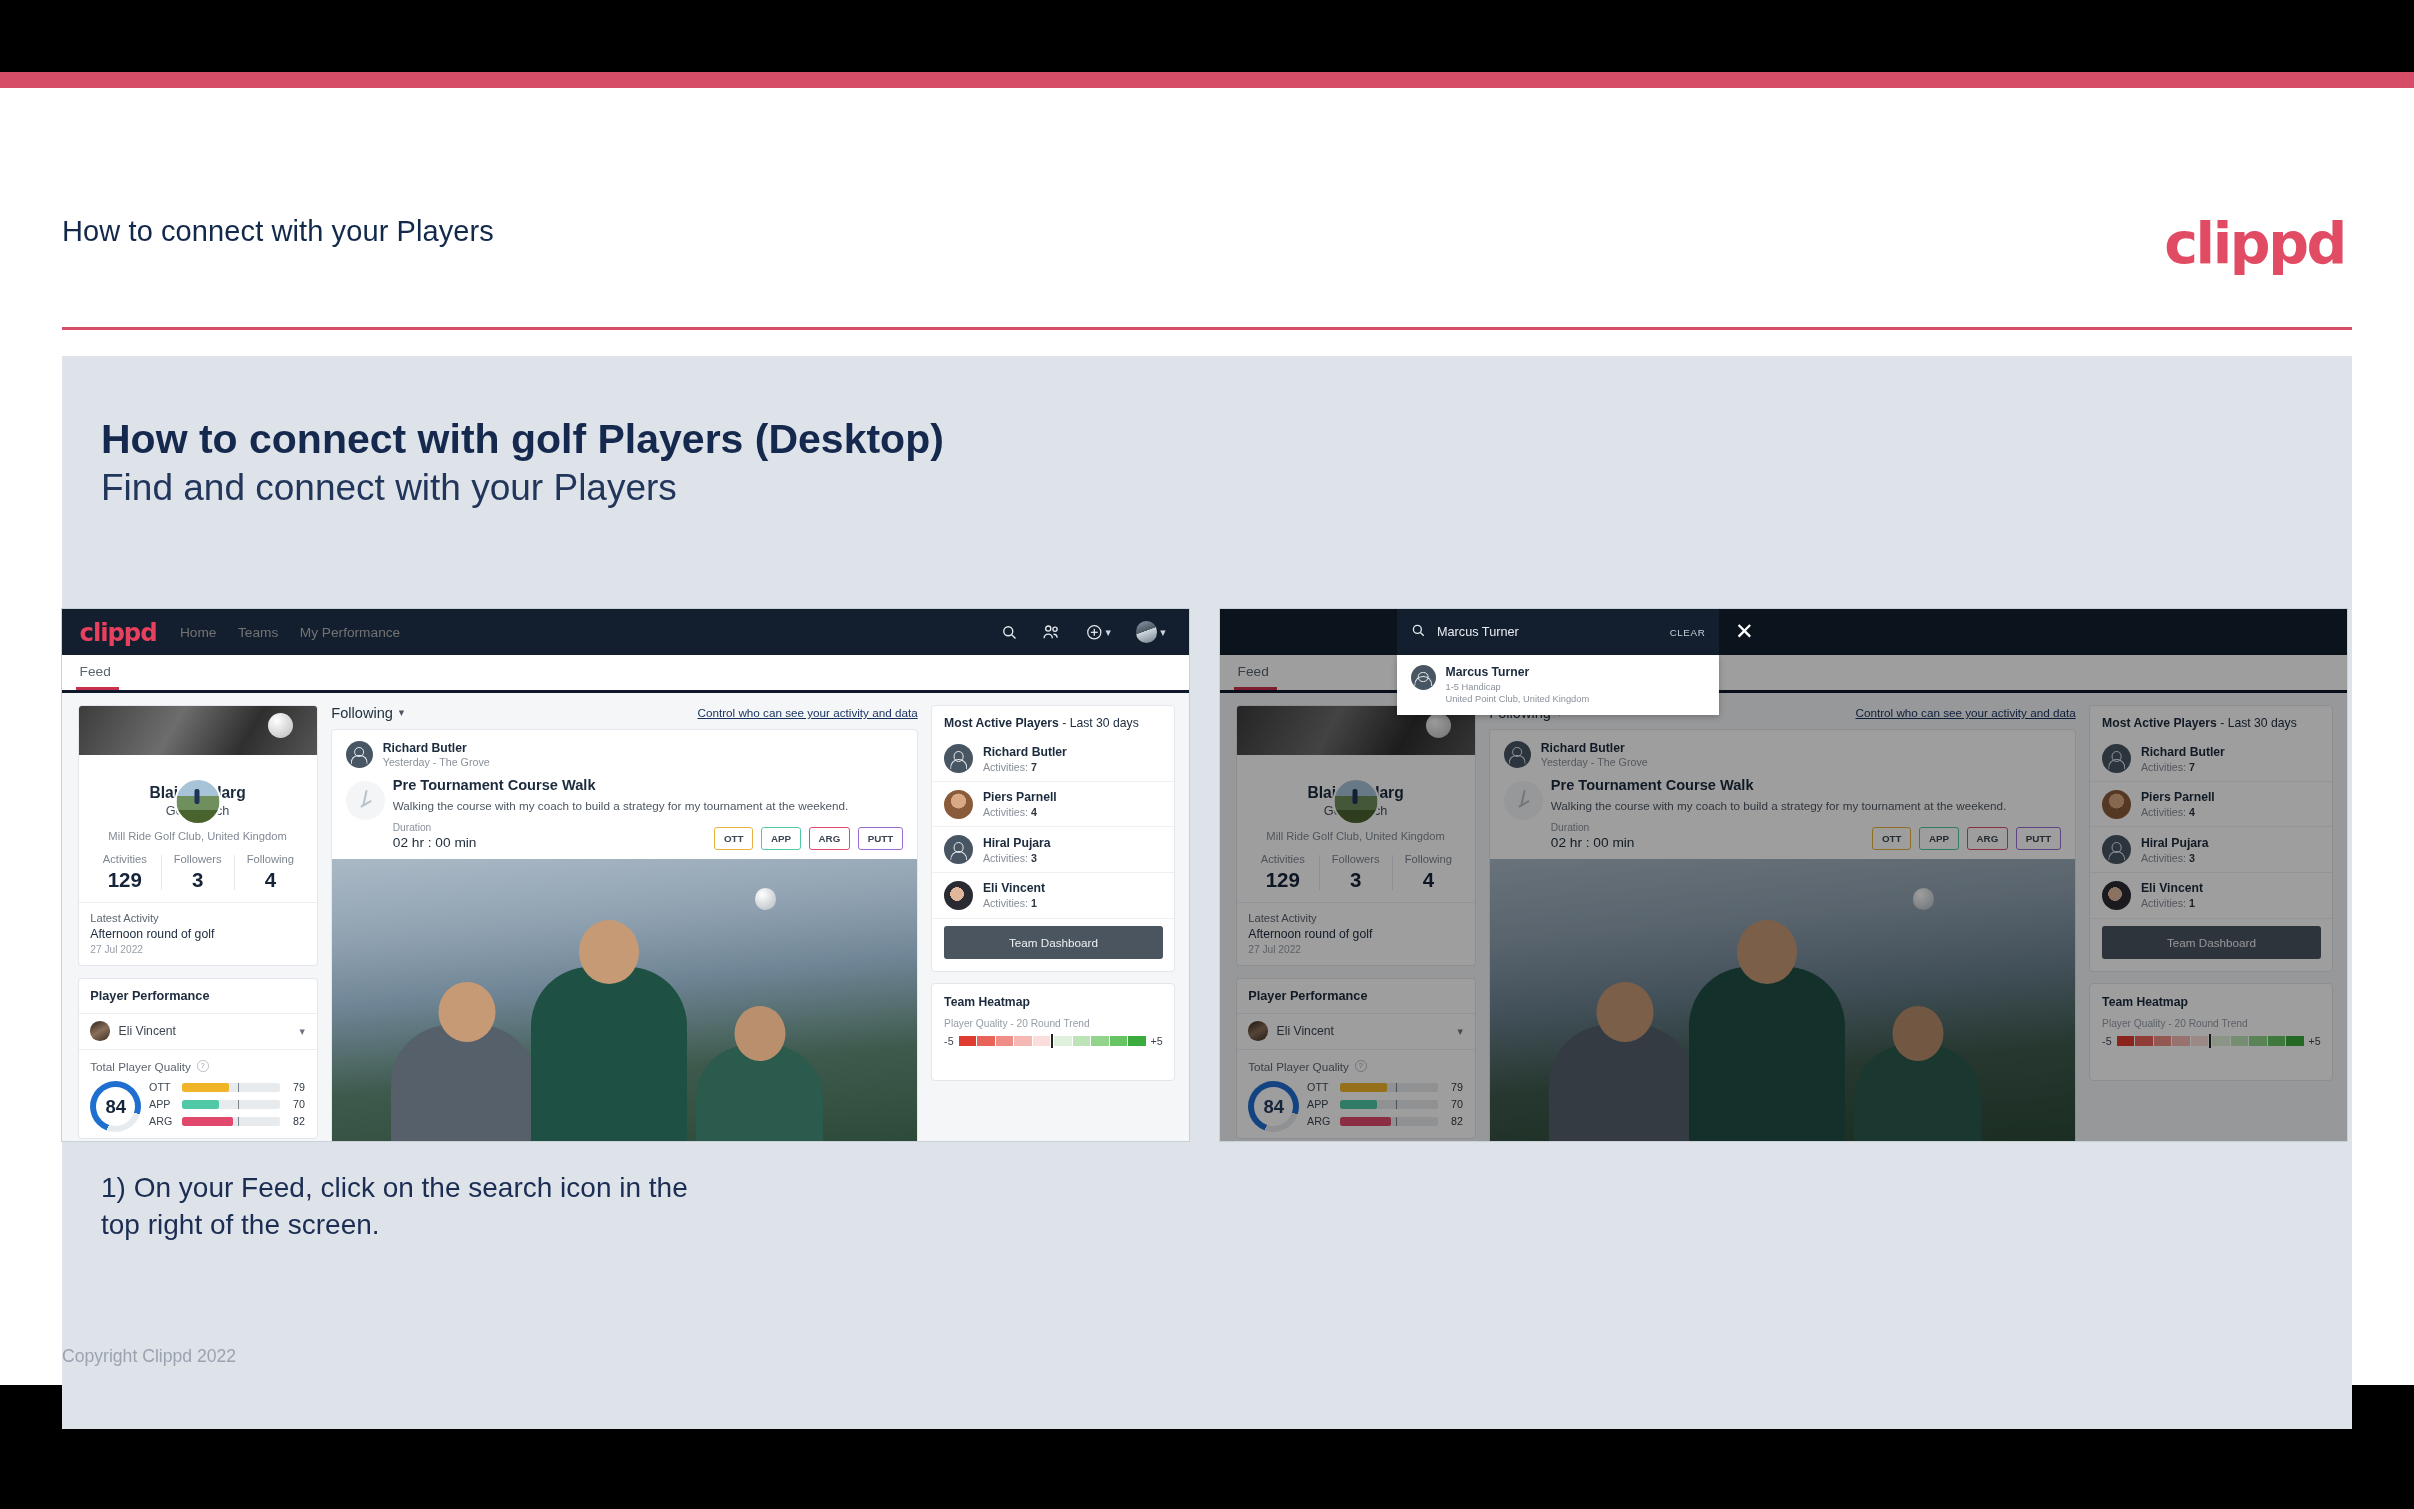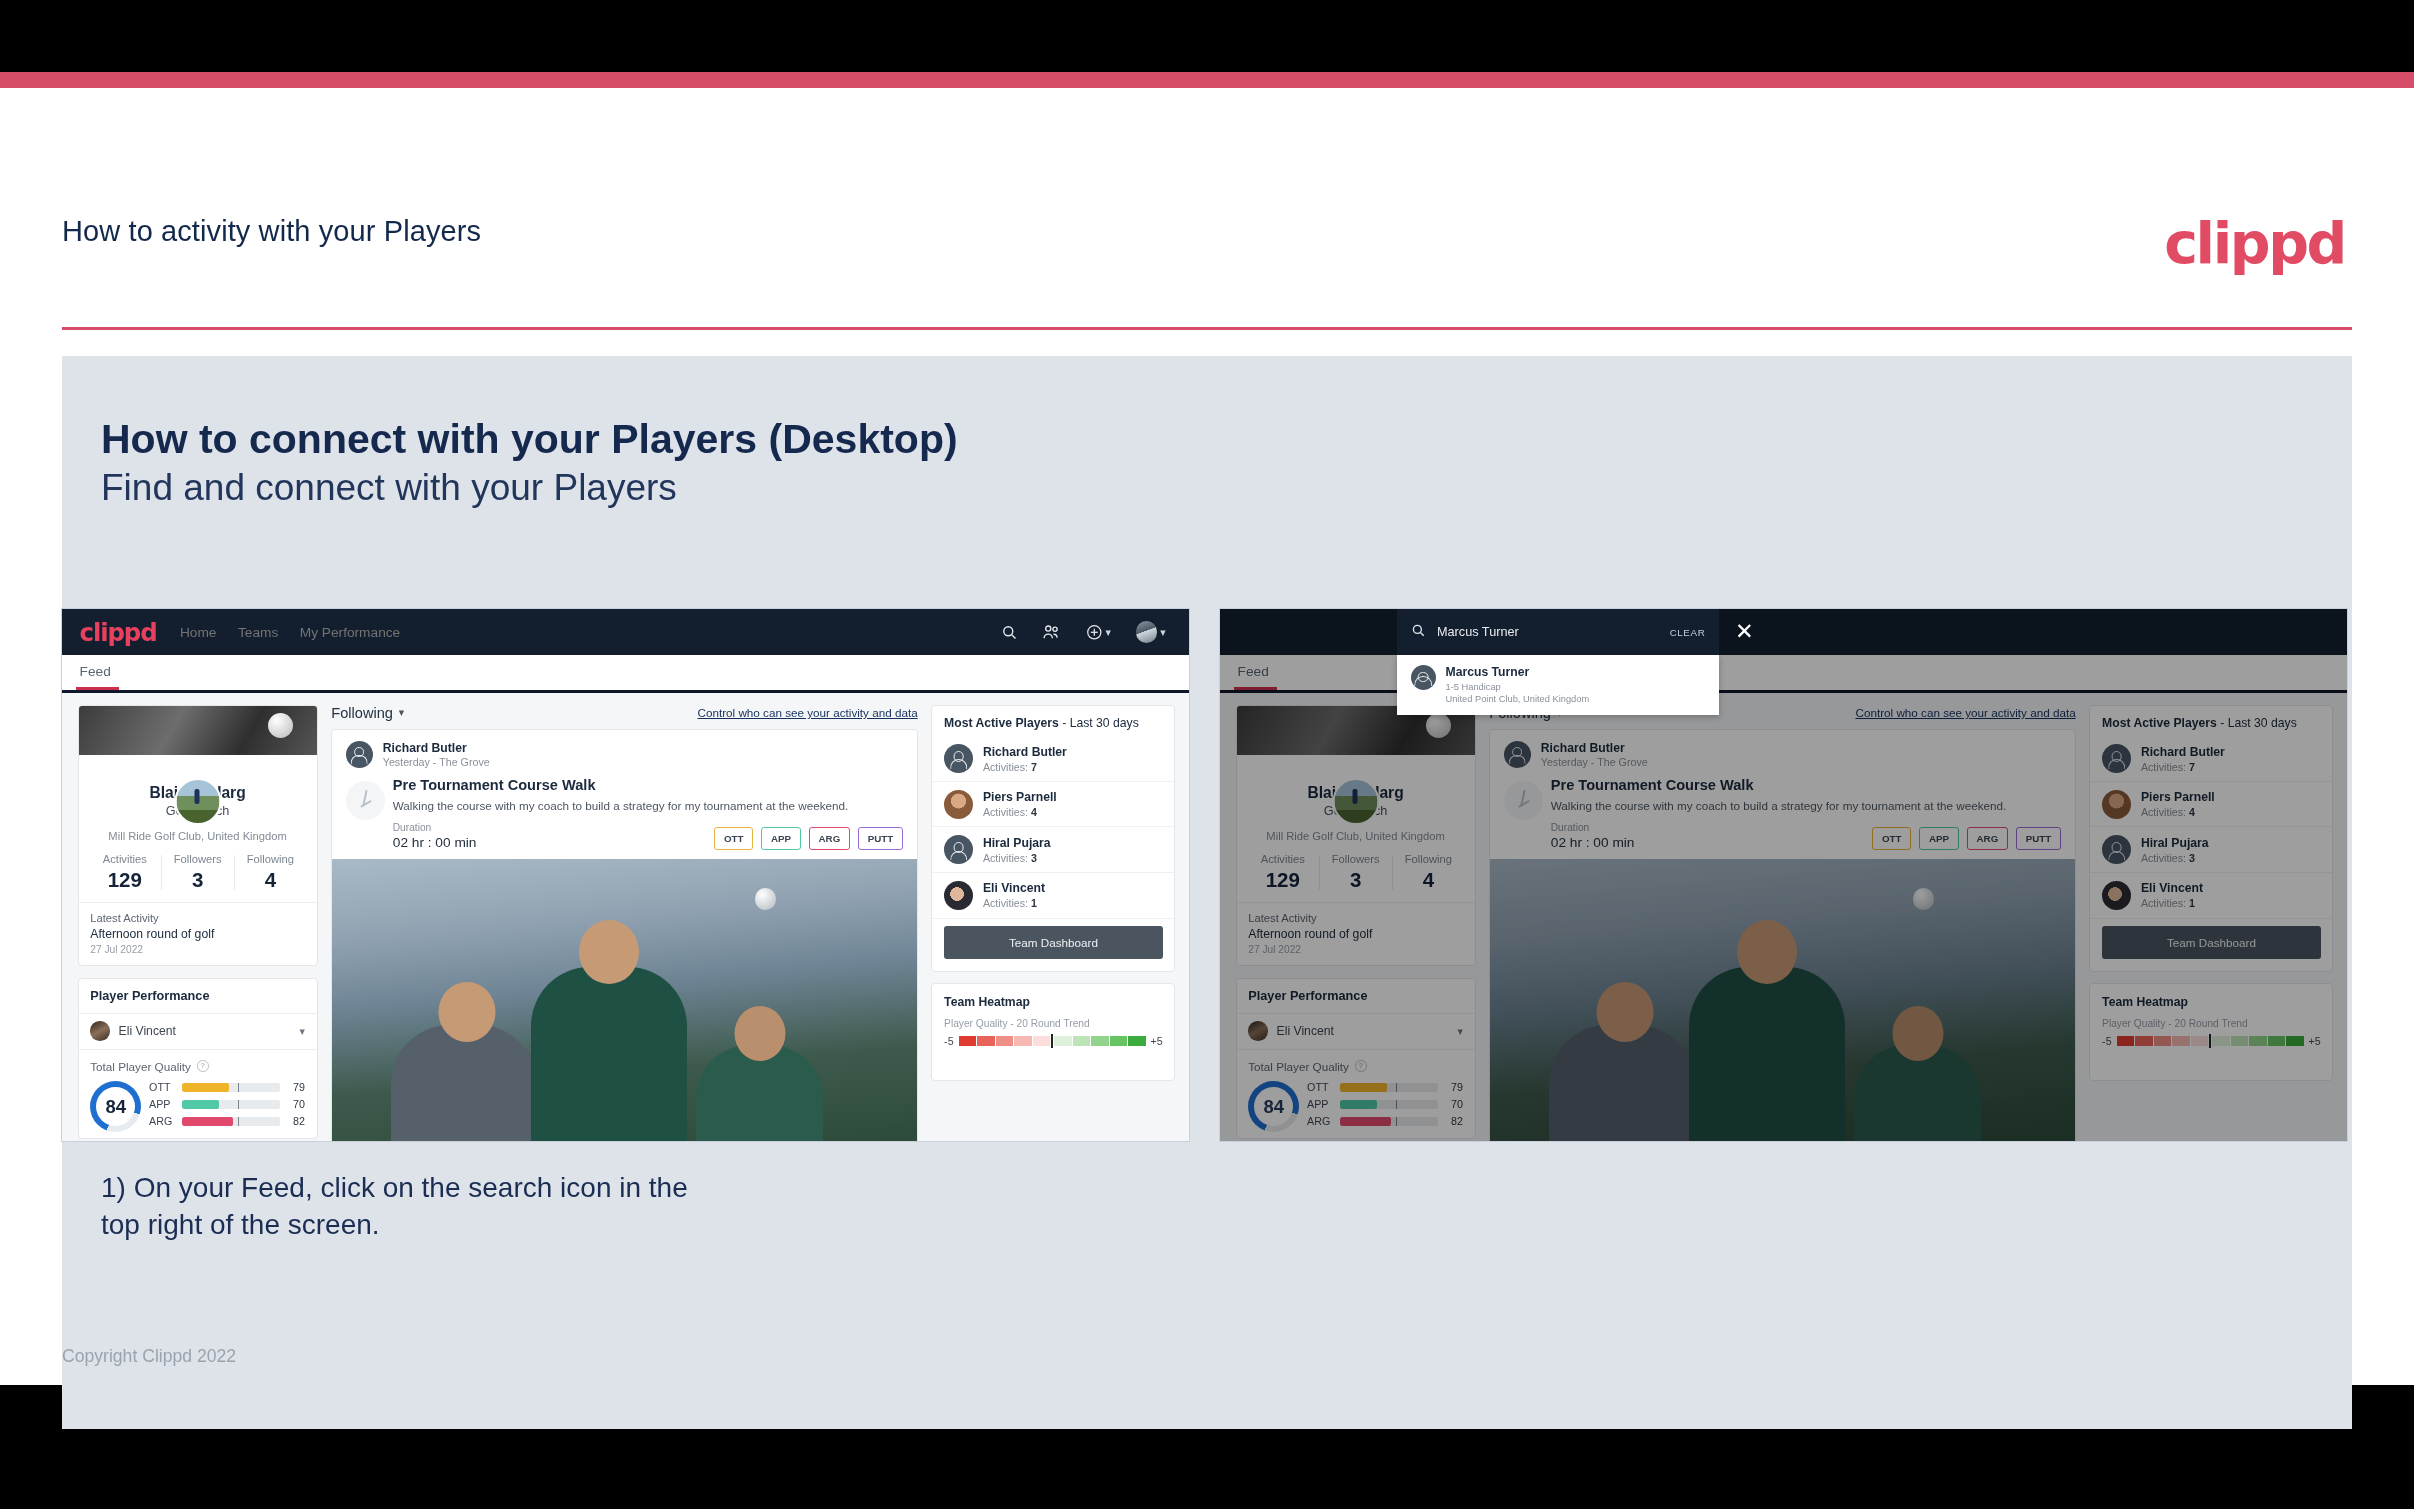--- a/index.html
+++ b/index.html
@@ -205,27 +205,27 @@
 <body>
 
 <div class="deck">
 
   <div class="topbar-black"></div>
   <div class="topbar-pink"></div>
   <div class="bottombar-black"></div>
 
   <div class="slide">
 
-    <div class="slide-title">How to activity with your Players</div>
+    <div class="slide-title">How to connect with your Players</div>
     <div class="logo">clippd</div>
     <div class="hr-red"></div>
 
     <div class="panel">
 
-      <div class="h1">How to connect with your Players (Desktop)</div>
+      <div class="h1">How to connect with golf Players (Desktop)</div>
       <div class="h2">Find and connect with your Players</div>
 
       <div class="shot left">
         <div class="inner">
 
           <div class="appnav">
             <div class="applogo">clippd</div>
             <div class="navlink">Home</div>
             <div class="navlink">Teams</div>
             <div class="navlink">My Performance</div>

